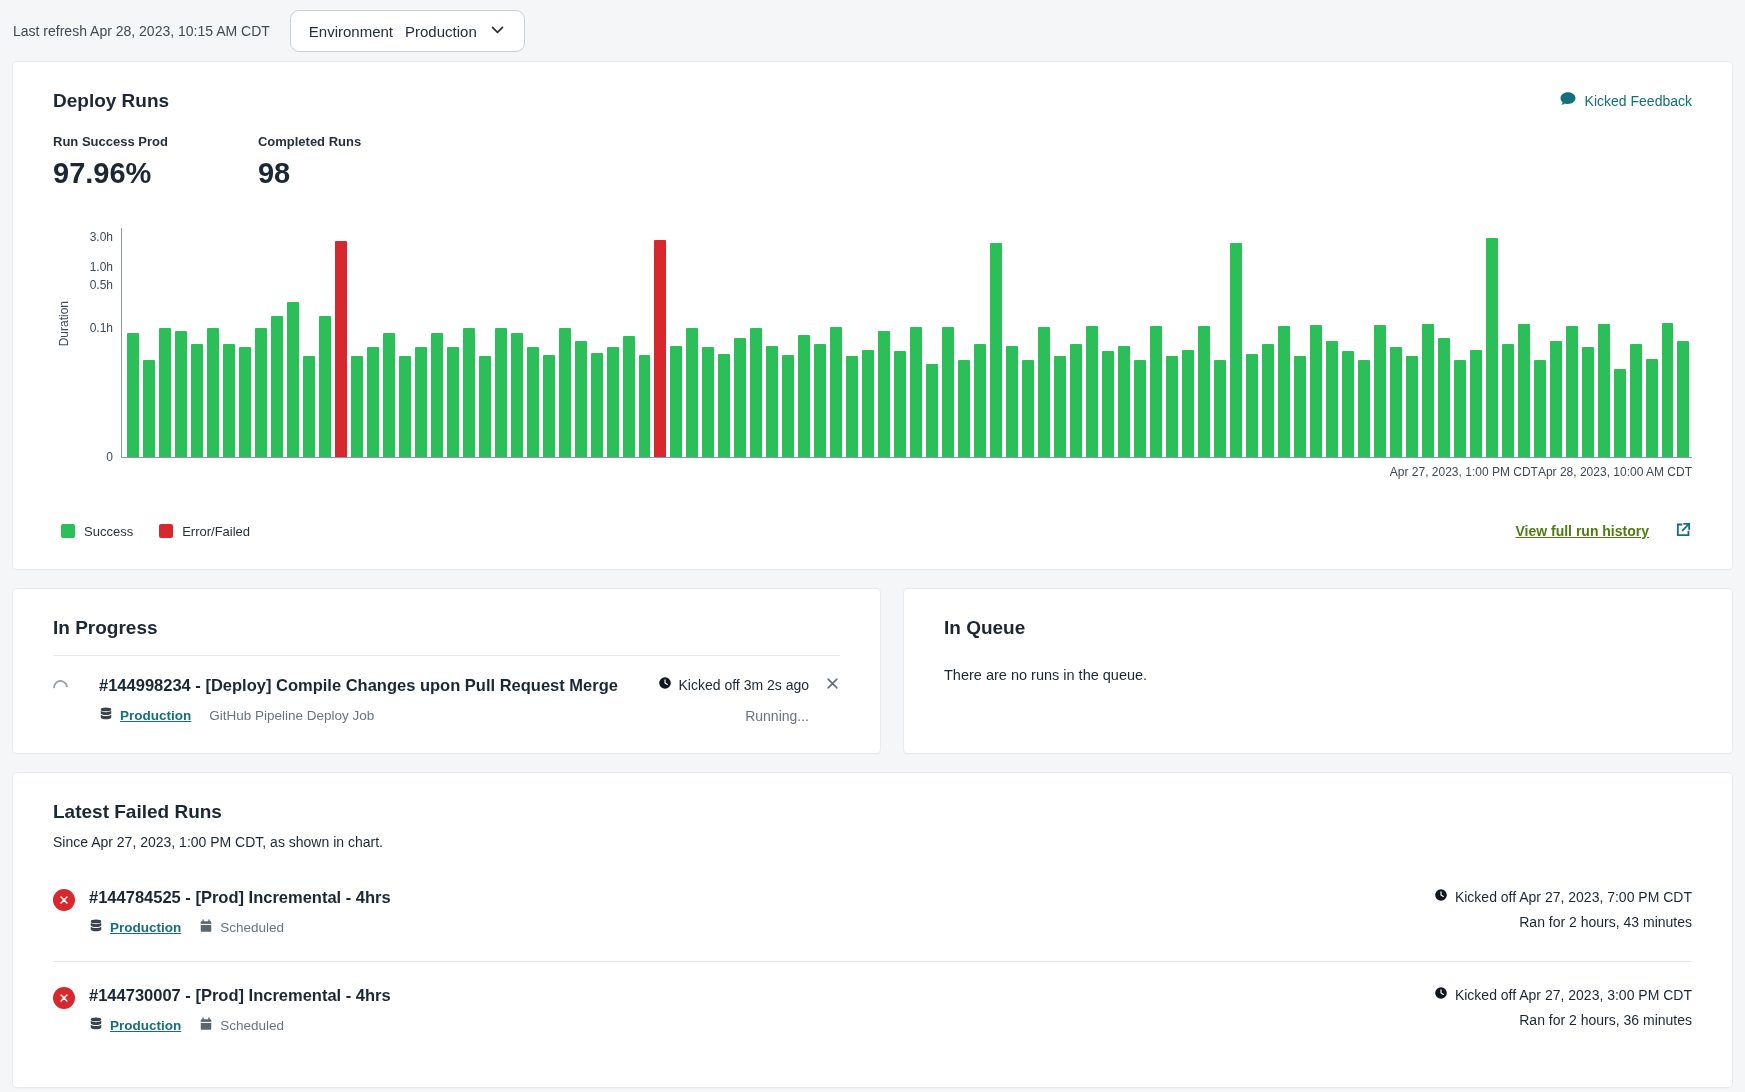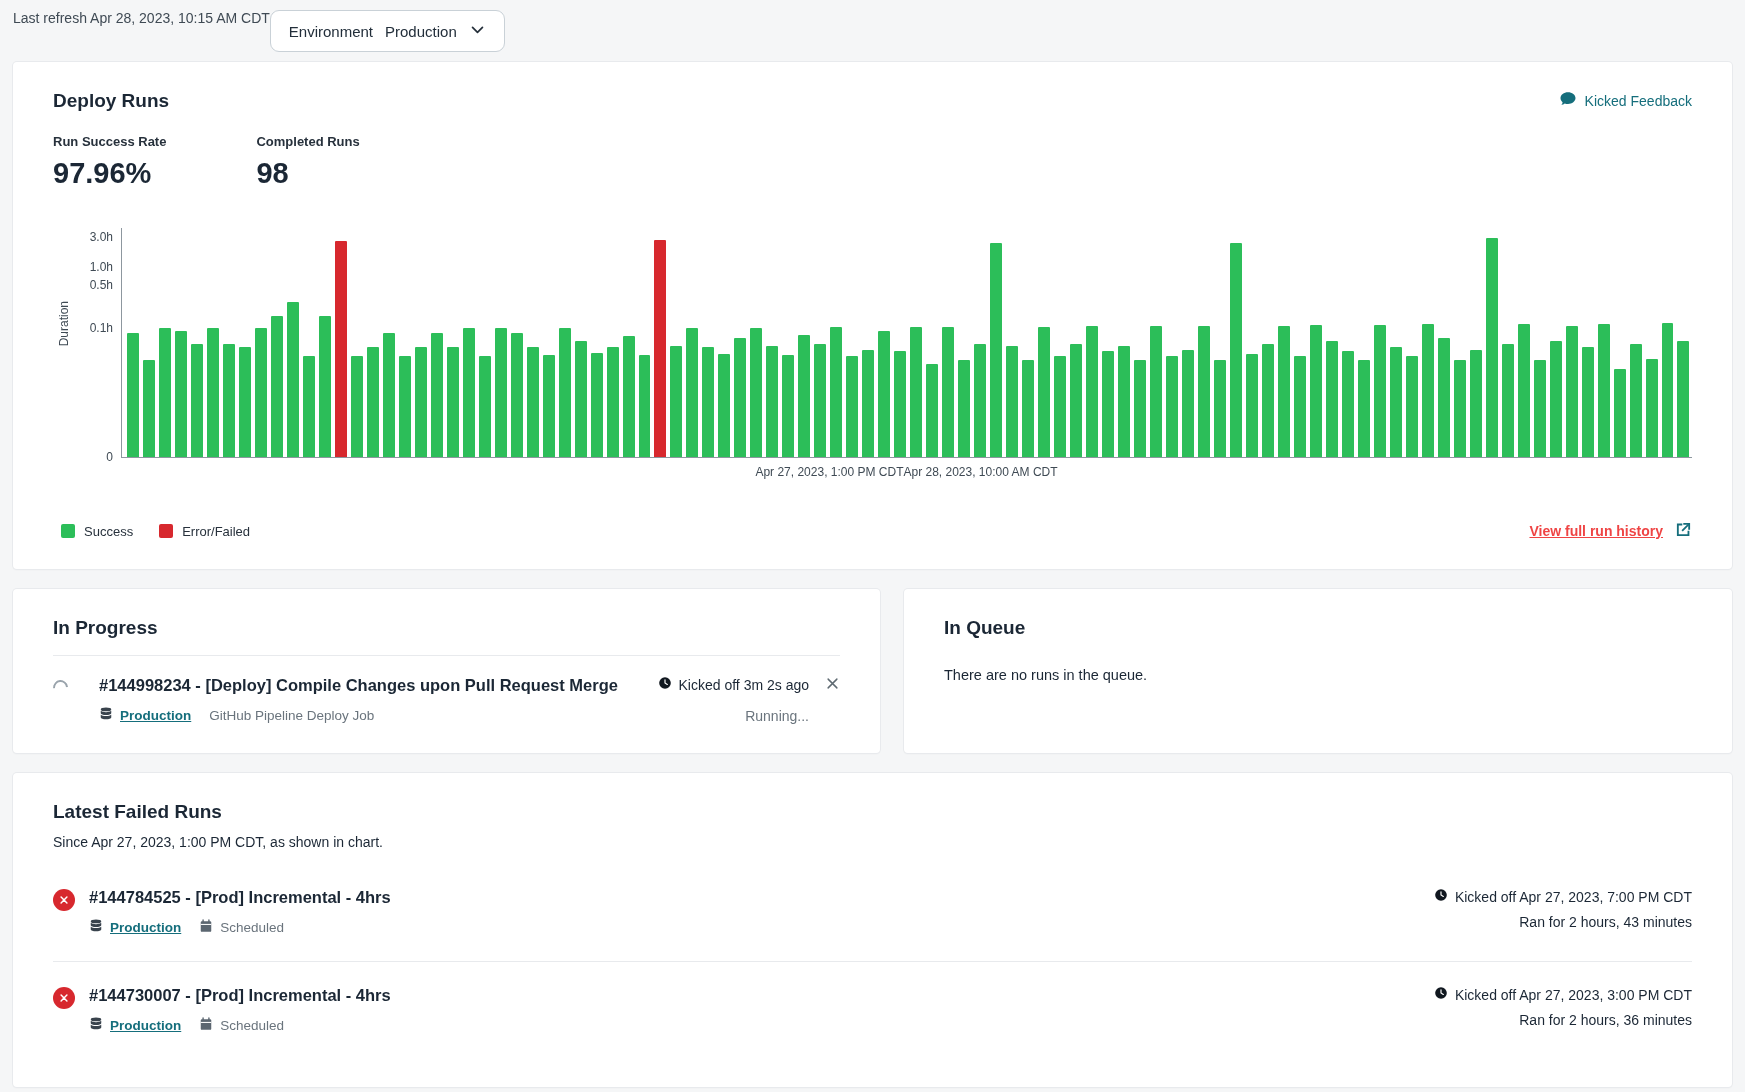--- a/index.html
+++ b/index.html
@@ -6,21 +6,21 @@
   html,body { background:#f5f6f7; }
   body {
     width:1745px; min-height:1092px;
     font-family:"Liberation Sans", sans-serif;
     color:#1b2735;
     padding:0 13px 14px;
   }
   
   .topbar { height:62px; display:flex; align-items:center; justify-content:space-between; }
   .page-title { font-size:26px; font-weight:700; color:#16202e; letter-spacing:.2px; }
-  .topbar-right { display:flex; }
+  .topbar-right { display:flex; align-items:center; gap:20px; }
   .refresh-text { font-size:14px; color:#3f4a54; }
   .env-select {
     background:#fff; border:1px solid #c9d1d7; border-radius:9px;
     padding:10px 18px; display:flex; align-items:center; gap:12px;
     font-size:15px; color:#222e3a; cursor:pointer;
   }
   .env-select .env-value { font-weight:400; }
   
   .card {
     background:#fff; border-radius:4px;
@@ -41,26 +41,26 @@
   .duration-label { writing-mode:vertical-rl; transform:rotate(180deg); font-size:12px; color:#3f4a54; margin-bottom:60px; }
   .y-axis { width:46px; position:relative; height:230px; }
   .y-tick { position:absolute; right:8px; font-size:12px; color:#3f4a54; white-space:nowrap; }
   .chart-right { flex:1; }
   .plot {
     position:relative; height:230px;
     border-left:1.5px solid #8d979f; border-bottom:1.5px solid #8d979f;
   }
   .bars { position:absolute; left:0; right:0; bottom:0; top:0; display:flex; align-items:flex-end; gap:4px; padding:0 2px 0 5px; }
   .bar { flex:1; border-radius:1px 1px 0 0; min-width:4px; }
-  .x-labels { display:flex; justify-content:center; font-size:12px; color:#3f4a54; margin-top:7px; }
+  .x-labels { display:flex; justify-content:flex-end; font-size:12px; color:#3f4a54; margin-top:7px; }
   .chart-footer { display:flex; align-items:center; justify-content:space-between; margin-top:42px; }
   .legend { display:flex; align-items:center; gap:26px; margin-left:8px; }
   .legend-item { display:flex; align-items:center; gap:9px; font-size:13px; color:#27313c; }
   .swatch { width:14px; height:14px; border-radius:2px; }
-  .history-link { display:flex; align-items:center; gap:12px; color:#ef4444; font-size:14px; font-weight:700; text-decoration:underline; cursor:pointer; }
+  .history-link { display:flex; align-items:center; gap:26px; color:#4d7c0f; font-size:14px; font-weight:700; text-decoration:underline; cursor:pointer; }
   
   .cards-row { display:flex; gap:24px; margin-bottom:20px; }
   #in-progress-card { flex:0 0 867px; }
   #in-queue-card { flex:1; }
   .divider { border-top:1px solid #e8eaed; margin-top:16px; }
   
   .run-item { display:flex; gap:31px; padding-top:20px; }
   .spinner {
     width:15px; height:15px; border-radius:50%;
     border:2px solid #9aa4ac; border-right-color:transparent; border-bottom-color:transparent;
@@ -115,21 +115,21 @@
         <svg width="18" height="18" viewBox="0 0 24 24" fill="#156e7c">
             <path d="M12 3C6.5 3 2 6.5 2 10.8c0 2.1 1 4 2.8 5.4-.1 1.4-.7 2.6-1.7 3.5 1.8-.1 3.4-.7 4.6-1.7 1.3.5 2.8.7 4.3.7 5.5 0 10-3.5 10-7.9C22 6.5 17.5 3 12 3z"></path>
           </svg>
       </span>
       <span>Kicked Feedback</span>
     </button>
   </div>
 
   <div class="stats-row">
     <div>
-      <div class="stat-label">Run Success Rate</div>
+      <div class="stat-label">Run Success Prod</div>
       <div class="stat-value">97.96%</div>
     </div>
     <div>
       <div class="stat-label">Completed Runs</div>
       <div class="stat-value">98</div>
     </div>
   </div>
 
   <div class="chart-wrap">
     <div class="duration-label-col">

